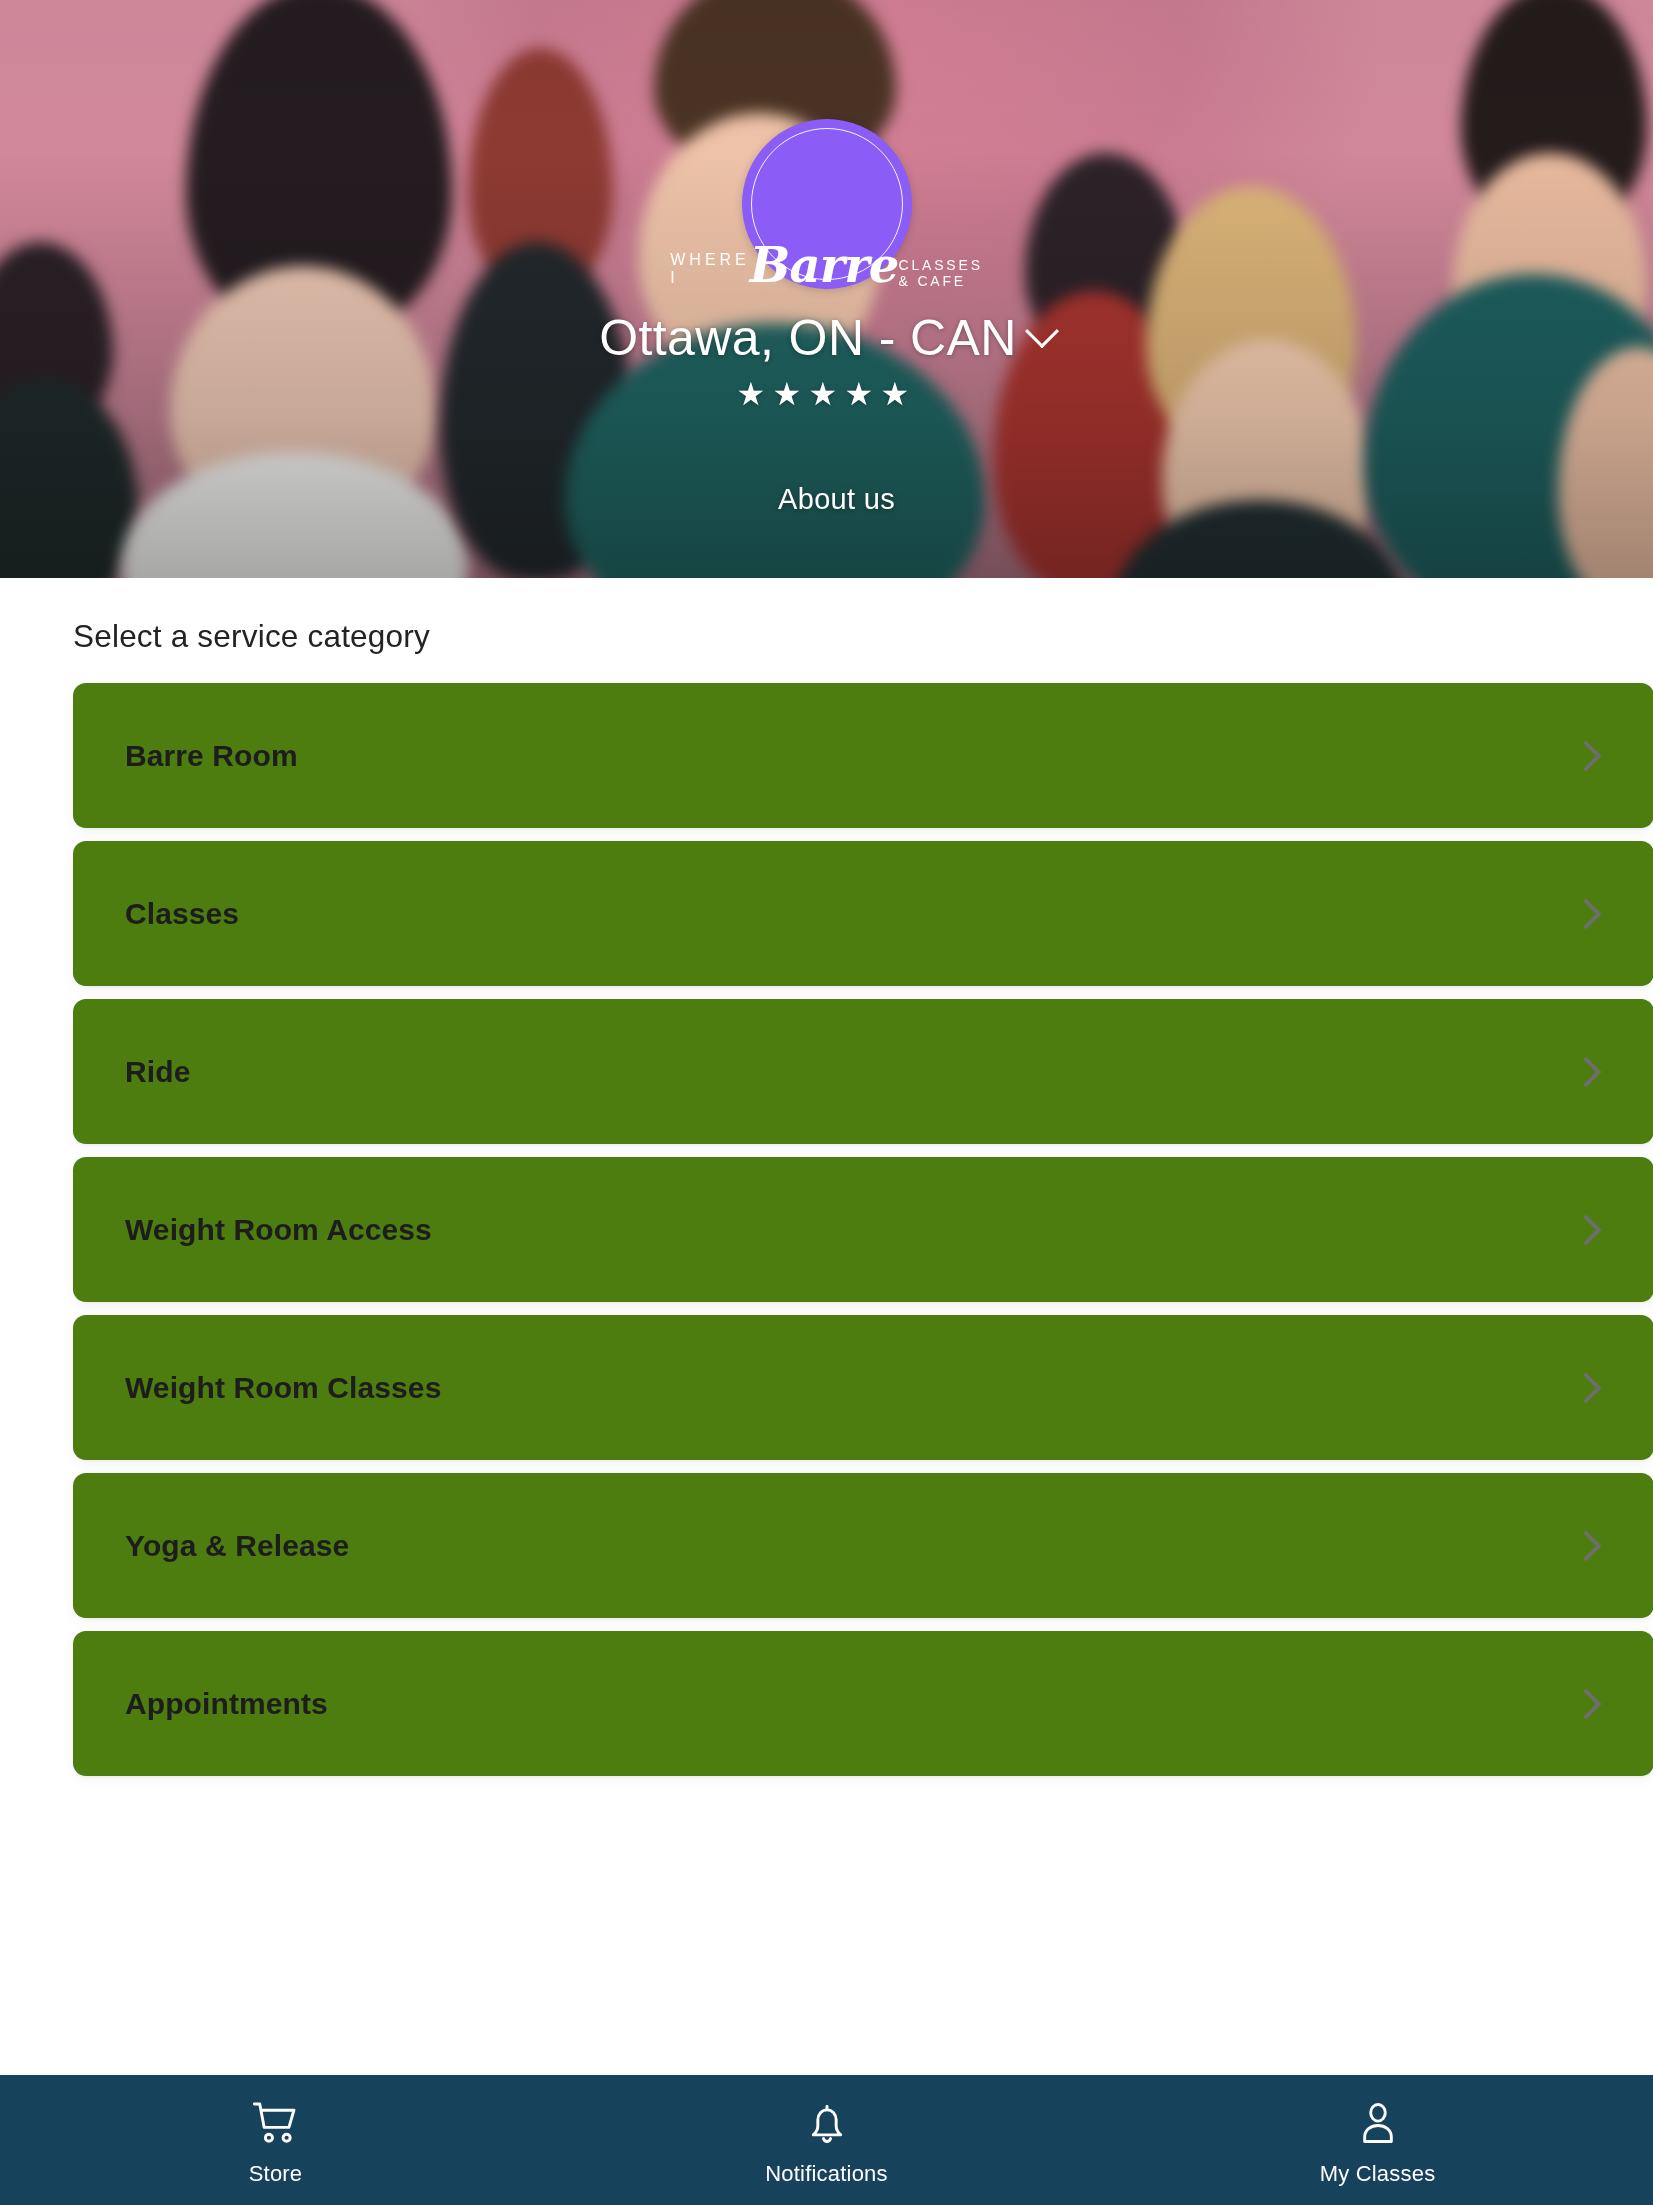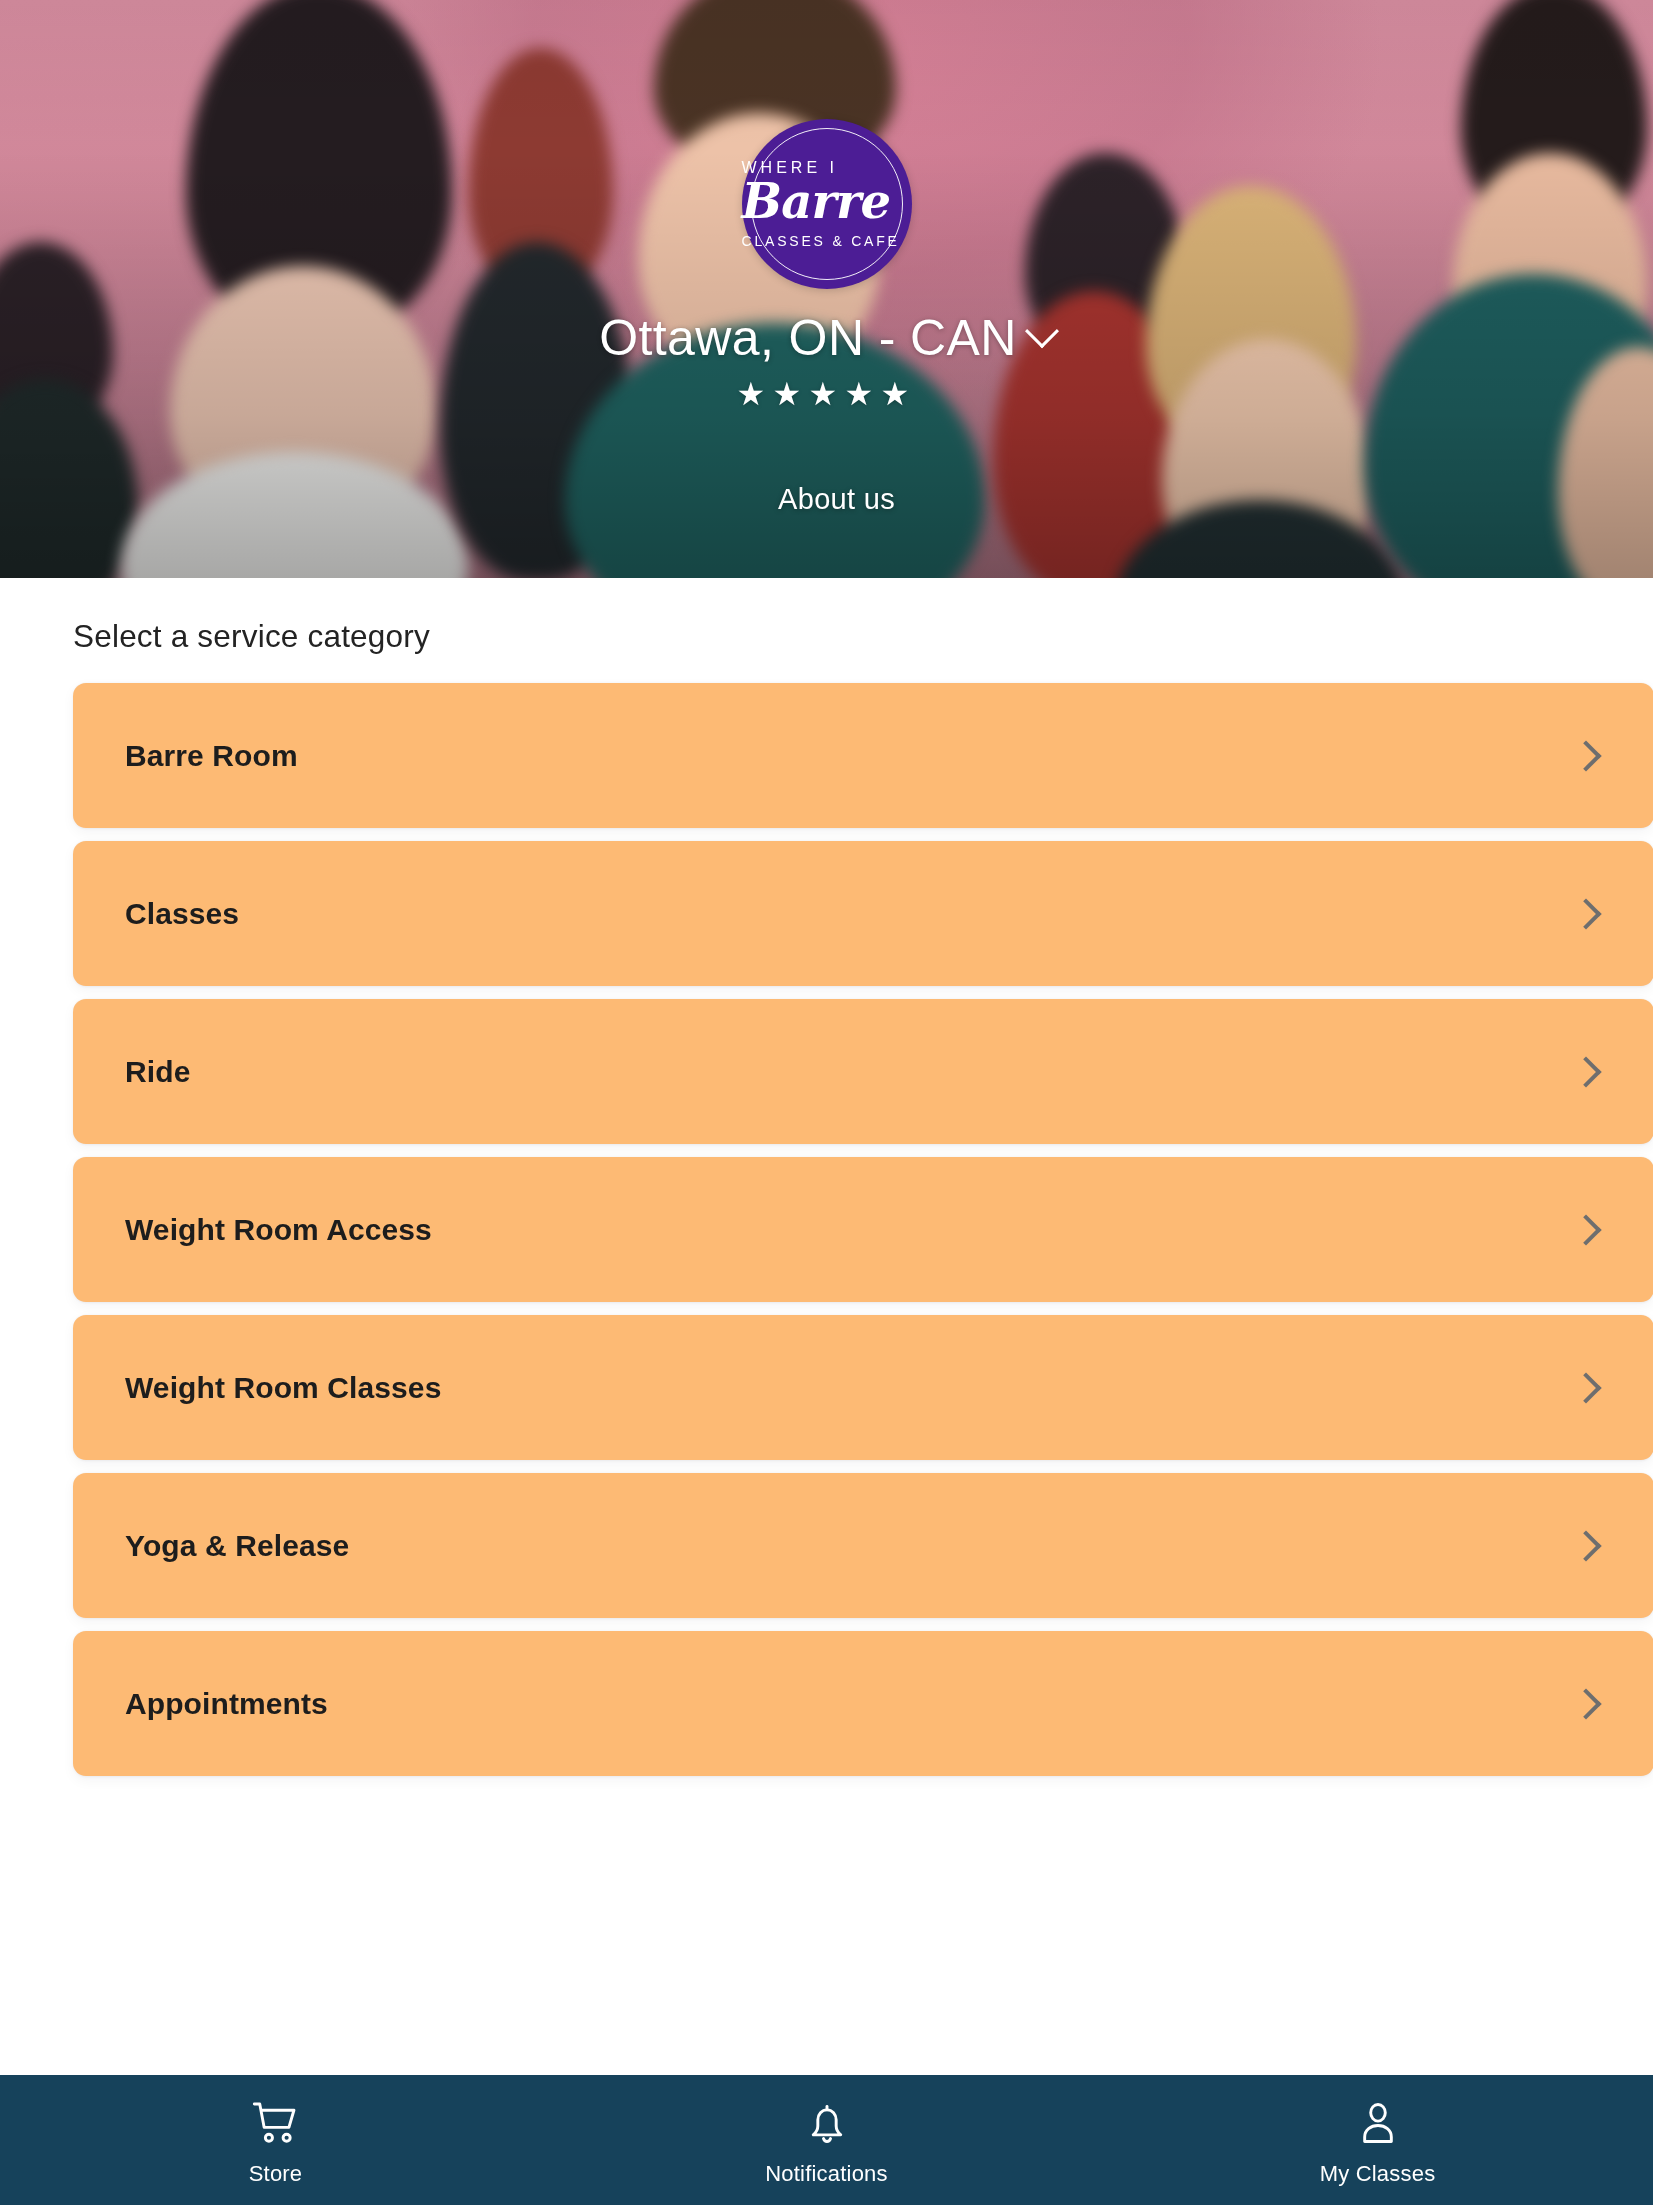--- a/index.html
+++ b/index.html
@@ -49,25 +49,25 @@
 
   
   .logo-badge {
     position: absolute;
     left: 50%;
     top: 119px;
     transform: translateX(-50%);
     width: 170px;
     height: 170px;
     border-radius: 50%;
-    background: #4c1d95;
-    display: flex;
-    align-items: flex-start;
+    background: #8b5cf6;
+    display: flex;
+    align-items: flex-end;
     justify-content: center;
-    flex-direction: column;
+    flex-direction: row;
     box-shadow: 0 1.6px 8px rgba(0,0,0,0.18);
   }
   .logo-ring {
     position: absolute;
     left: 9px; top: 9px;
     width: 150px; height: 150px;
     border: 1.6px solid rgba(255,255,255,0.92);
     border-radius: 50%;
   }
   .logo-top {
@@ -165,21 +165,21 @@
   .cards {
     position: absolute;
     left: 0;
     top: 105px;
     width: 1653px;
   }
   .card {
     position: relative;
     margin: 0 36px 13px 36px;
     height: 145px;
-    background: #fdba74;
+    background: #4d7c0f;
     border-radius: 13px;
     box-shadow: 0 0.8px 2.4px rgba(20,20,40,0.055),
                 0 4.8px 13px rgba(20,20,40,0.045);
     display: flex;
     align-items: center;
     justify-content: space-between;
     padding: 0 52px 0 52px;
     box-sizing: border-box;
     cursor: pointer;
   }

